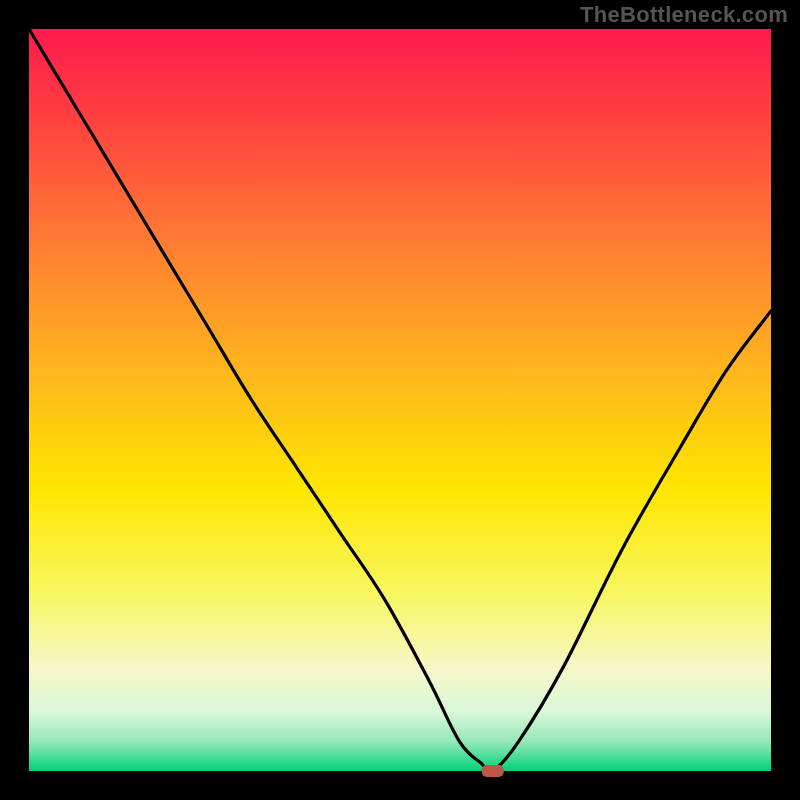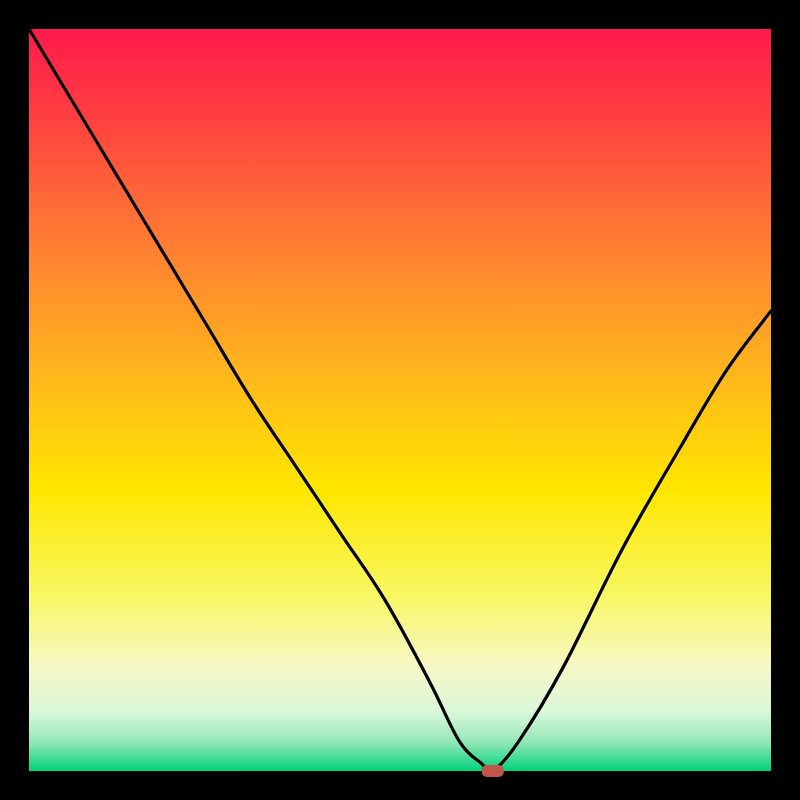--- a/index.html
+++ b/index.html
@@ -56,13 +56,14 @@
       </clipPath>
     </defs>
 
     <rect id="plot-bg" fill="url(#bg-grad)" x="29" y="29" width="742" height="742"></rect>
 
     <path id="curve-path" fill="none" stroke="#000000" stroke-width="3.2" stroke-linejoin="round" stroke-linecap="round" clip-path="url(#plot-clip)" d="M 29 29 C 37.0136 42.355999999999995, 57.4928 76.488, 73.52 103.19999999999999 C 89.54719999999999 129.91199999999998, 102.0128 150.68799999999996, 118.03999999999999 177.39999999999998 C 134.06719999999999 204.112, 146.5328 224.888, 162.56 251.60000000000002 C 178.5872 278.312, 191.0528 299.088, 207.07999999999998 325.8 C 223.10719999999998 352.512, 235.5728 374.6236, 251.6 400 C 267.6272 425.3764, 280.0928 442.7392000000001, 296.12 466.7800000000001 C 312.1472 490.8208000000001, 324.6128 509.51919999999996, 340.64 533.56 C 356.6672 557.6007999999999, 369.1328 573.628, 385.15999999999997 600.34 C 401.18719999999996 627.052, 416.324 656.5836, 429.68 681.96 C 443.036 707.3364, 450.01079999999996 726.6283999999999, 459.35999999999996 741.3199999999999 C 468.70919999999995 756.0115999999999, 475.6098 758.2376, 481.62 763.58 C 487.6302 768.9224, 486.072 775.0068, 492.75 771 C 499.428 766.9932, 506.03180000000003 760.0183999999999, 518.72 741.3199999999999 C 531.4082000000001 722.6216, 544.5416 701.8456, 563.24 667.12 C 581.9384 632.3944, 601.2304 588.468, 622.6 548.4 C 643.9696 508.332, 663.2616 476.5744, 681.96 444.52000000000004 C 700.6584 412.46560000000005, 710.4527999999999 394.3608, 726.4799999999999 370.32 C 742.5071999999999 346.2792, 762.9864 321.6448, 771 310.96"></path>
 
     <rect id="marker-rect" rx="5" ry="5" x="481.75" y="765" width="22" height="12" fill="#c0564a"></rect>
   </svg>
 
+  <div class="attribution">TheBottleneck.com</div>
 </div>
 
 </body></html>

